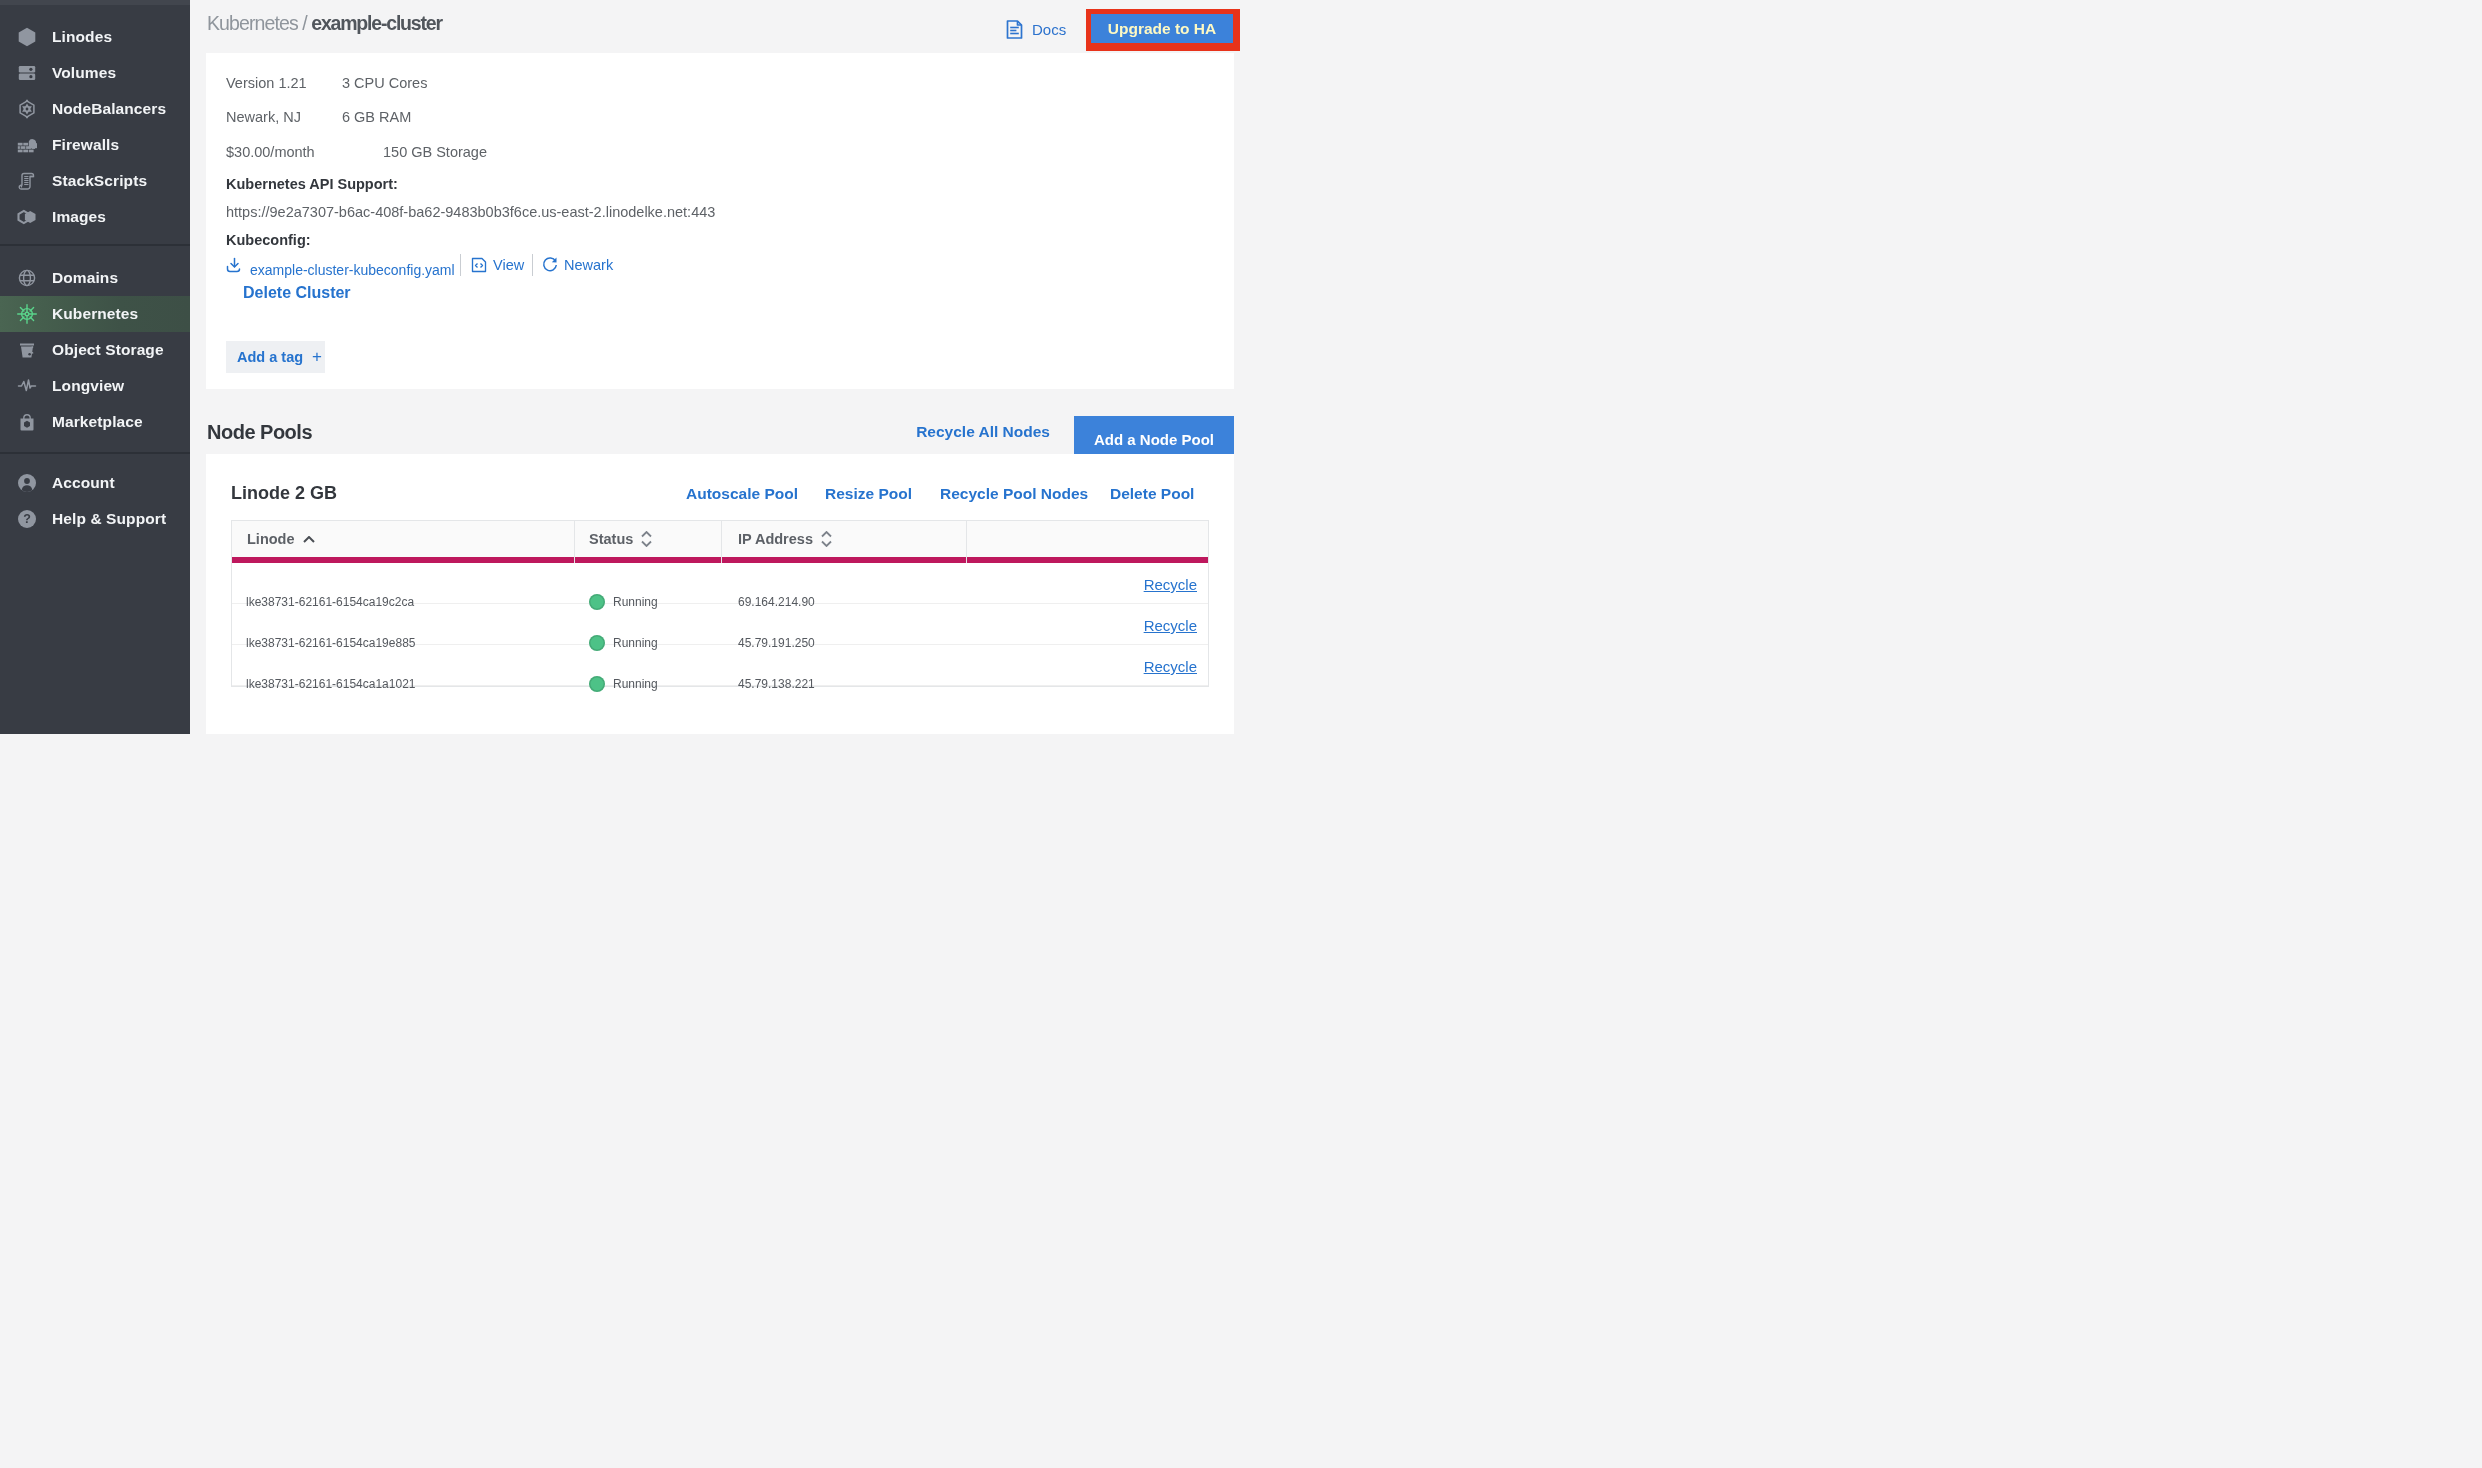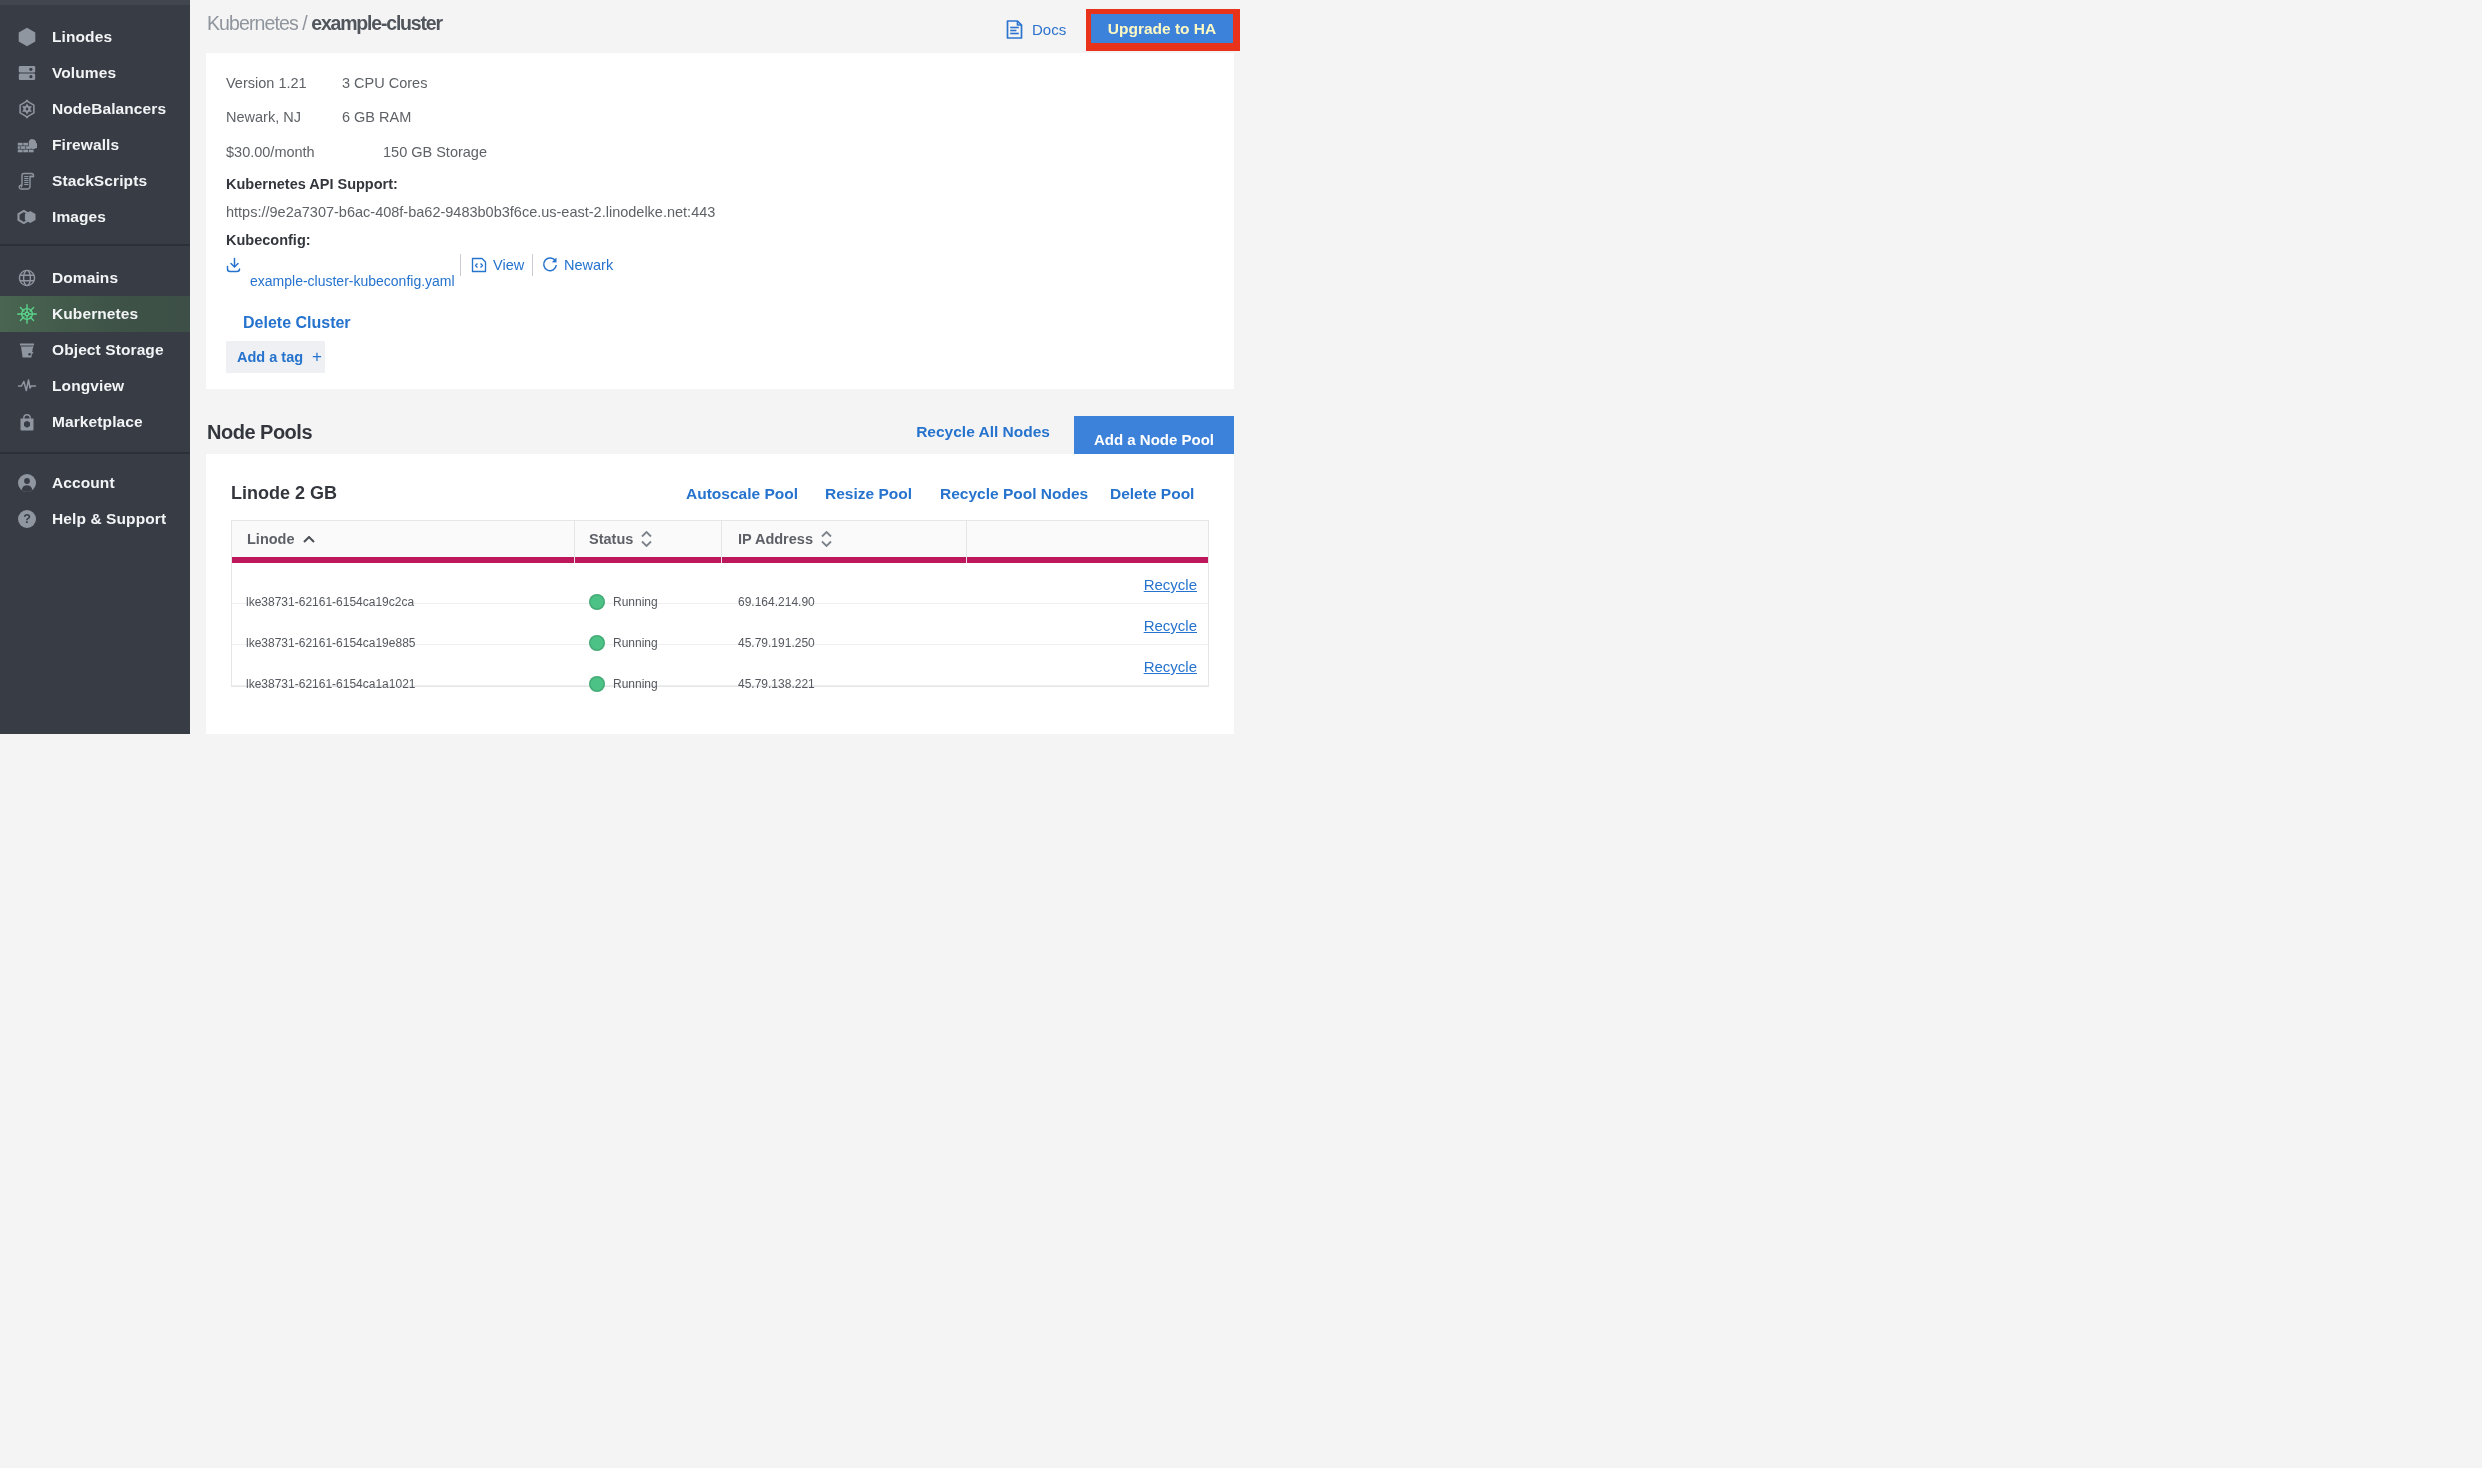--- a/index.html
+++ b/index.html
@@ -22,21 +22,21 @@
   .habtn { width:142px; height:29px; background:#3c82da; color:#fef9c3; font-size:15.5px; font-weight:700; display:flex; align-items:center; justify-content:center; }
   .panel { position:absolute; background:#fff; }
   #p1 { left:16px; top:53px; width:1028px; height:336px; }
   .spec { position:absolute; font-size:14.5px; color:#5e6267; line-height:20px; }
   .blabel { position:absolute; font-size:14.5px; font-weight:700; color:#33373d; line-height:20px; }
   .kcrow { position:absolute; left:20px; top:199px; height:26px; }
   .kcrow * { vertical-align:middle; }
   .blue { color:#2673ce; }
   .kclink { position:absolute; font-size:14px; color:#2673ce; line-height:26px; white-space:nowrap; }
   .ksep { position:absolute; width:1px; height:22px; top:2px; background:#c9cdd2; }
-  .delclu { position:absolute; left:37px; top:261px; font-size:16px; font-weight:700; color:#2673ce; }
+  .delclu { position:absolute; left:37px; top:231px; font-size:16px; font-weight:700; color:#2673ce; }
   .chip { position:absolute; left:20px; top:288px; width:99px; height:32px; background:#eef0f3; display:flex; align-items:center; padding-left:11px; }
   .chip .t { color:#2673ce; font-size:14.5px; font-weight:700; }
   .chip .p { color:#2673ce; font-size:17px; margin-left:9px; font-weight:400; }
   .npools { position:absolute; left:17px; top:421px; font-size:20px; font-weight:700; letter-spacing:-0.5px; color:#33373d; }
   .recall { position:absolute; right:191px; top:423px; font-size:15.5px; font-weight:700; color:#2673ce; }
   .addnp { position:absolute; right:7px; top:416px; width:160px; height:47px; background:#3c82da; color:#fff; font-size:15px; font-weight:700; display:flex; align-items:center; justify-content:center; }
   #p2 { left:16px; top:454px; width:1028px; height:280px; }
   .l2gb { position:absolute; left:25px; top:29px; font-size:18px; font-weight:700; color:#33373d; }
   .plink { position:absolute; top:31px; font-size:15.5px; font-weight:700; color:#2673ce; }
   .tbl { position:absolute; left:25px; top:66px; width:978px; border:1px solid #e4e6e8; }
@@ -222,21 +222,21 @@
     <div class="spec" style="left:136px; top:89px;margin-left:41px;">150 GB Storage</div>
     <div class="blabel" style="left:20px; top:121px;">Kubernetes API Support:</div>
     <div class="spec" style="left:20px; top:149px;">https://9e2a7307-b6ac-408f-ba62-9483b0b3f6ce.us-east-2.linodelke.net:443</div>
     <div class="blabel" style="left:20px; top:177px;">Kubeconfig:</div>
     <div class="kcrow">
       <svg style="position:absolute; left:0; top:5px;" width="17" height="17" viewBox="0 0 17 17" fill="none" stroke="#2673ce" stroke-width="1.5" stroke-linecap="round">
           <path d="M8.5,1.5 V9.5"></path>
           <path d="M5,6.5 L8.5,10 L12,6.5"></path>
           <path d="M1.5,9.5 v2.5 a2.5,2.5 0 0 0 2.5,2.5 h7 a2.5,2.5 0 0 0 2.5,-2.5"></path>
         </svg>
-      <div class="kclink" style="left:24px; top:16px;">example-cluster-kubeconfig.yaml</div>
+      <div class="kclink" style="left:24px; top:5px;">example-cluster-kubeconfig.yaml</div>
       <div class="ksep" style="left:234px;"></div>
       <svg style="position:absolute; left:244px; top:4px;" width="18" height="18" viewBox="0 0 18 18" fill="none" stroke="#2673ce" stroke-width="1.35" stroke-linejoin="round">
           <path d="M2.5,2.5 H12 L15.5,6 V15.5 H2.5 Z"></path>
           <path d="M7.5,7.5 L5.5,9.5 L7.5,11.5"></path>
           <path d="M10.5,7.5 L12.5,9.5 L10.5,11.5"></path>
         </svg>
       <div class="kclink" style="left:267px; top:0;font-size:14.5px;">View</div>
       <div class="ksep" style="left:306px;"></div>
       <svg style="position:absolute; left:315px; top:4px;" width="18" height="18" viewBox="0 0 18 18" fill="none" stroke="#2673ce" stroke-width="1.5">
           <path d="M14.5,5.2 A6.3,6.3 0 1 0 15.3,9"></path>

